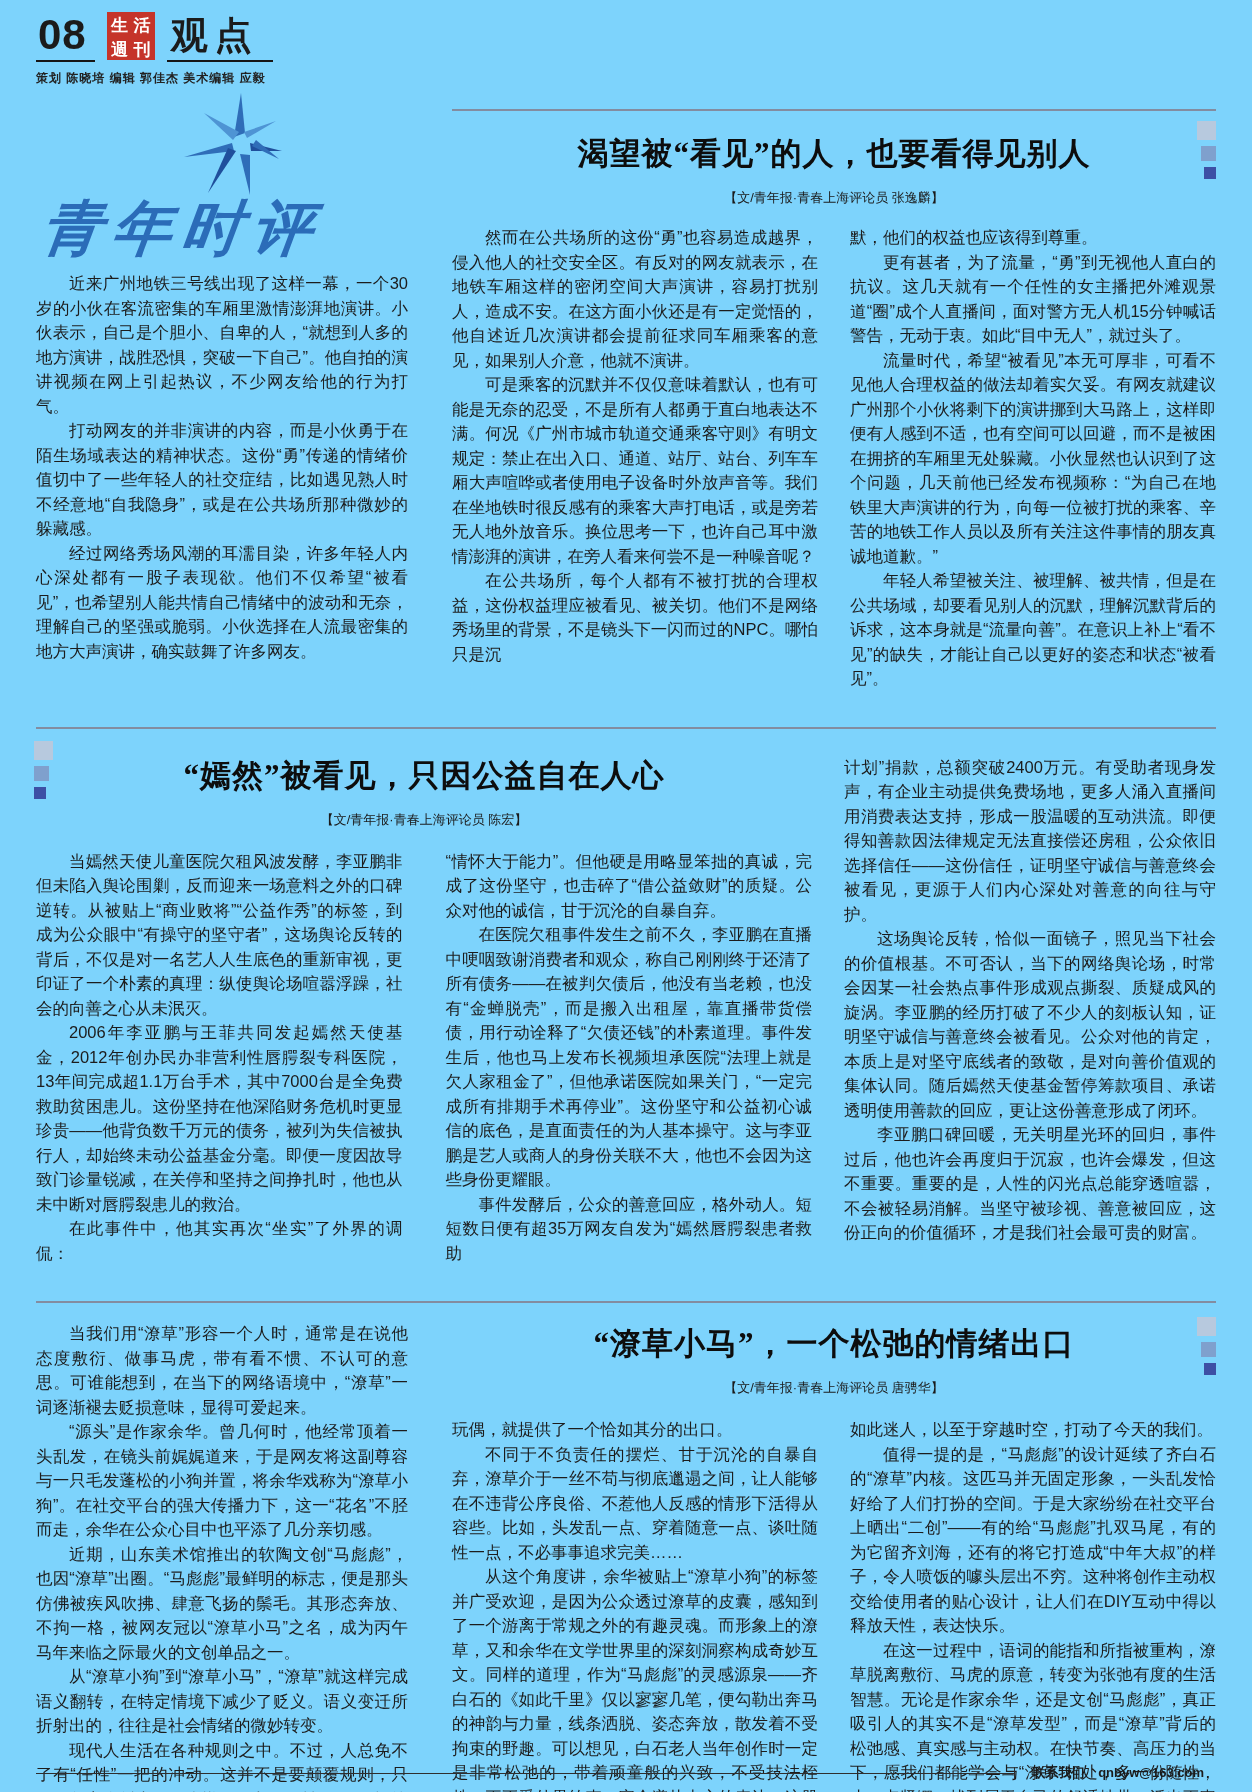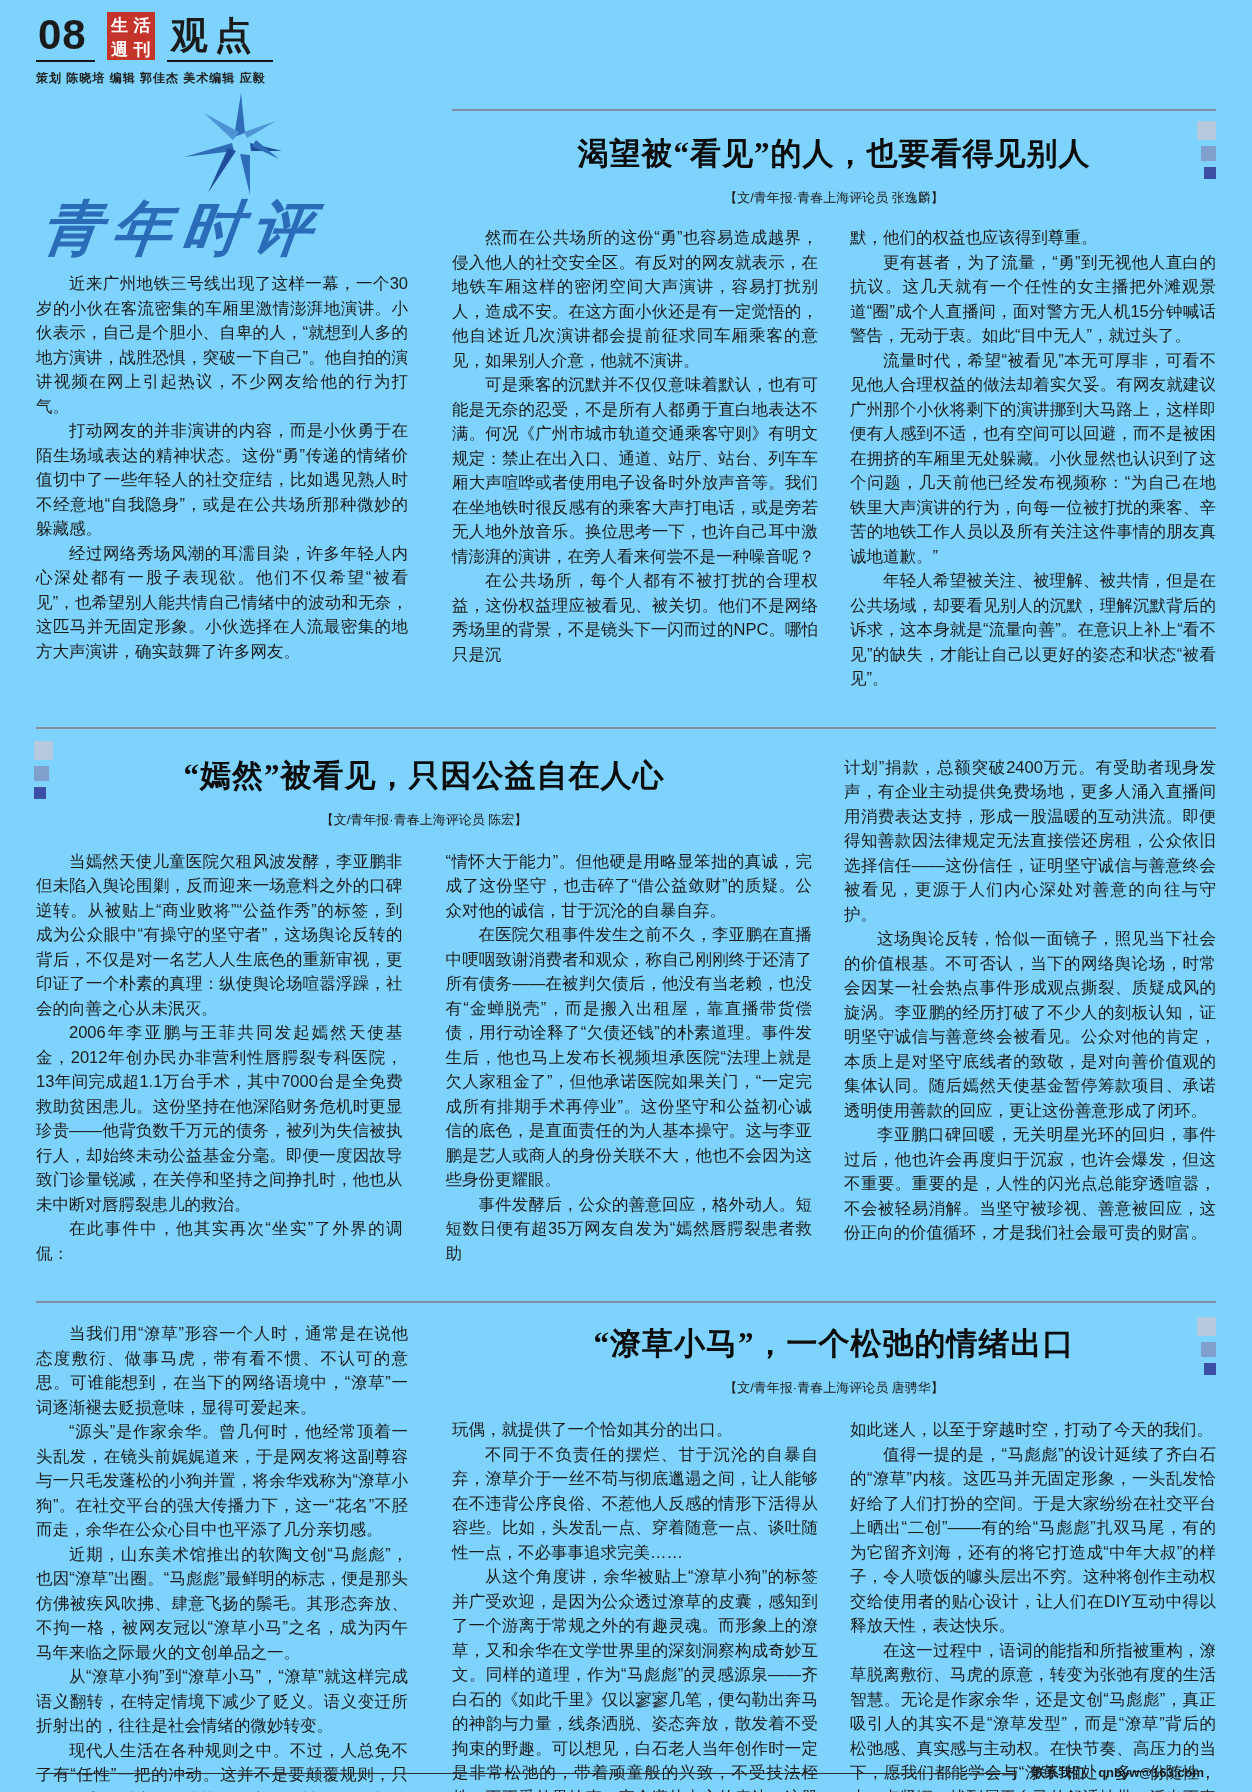--- a/index.html
+++ b/index.html
@@ -99,21 +99,21 @@
           <polygon points="66,102 56,61 66,62" fill="#2f6db8"></polygon>
           <polygon points="98,58 66,50 67,58" fill="#1f4f9c"></polygon>
           <polygon points="92,28 63,45 60,39" fill="#4e94d4"></polygon>
           <polygon points="95,66 68,53 72,47" fill="#2f6db8"></polygon>
         </svg>
         <div class="logo-text">青年时评</div>
       </div>
       <div class="btext">
           <p>近来广州地铁三号线出现了这样一幕，一个30岁的小伙在客流密集的车厢里激情澎湃地演讲。小伙表示，自己是个胆小、自卑的人，“就想到人多的地方演讲，战胜恐惧，突破一下自己”。他自拍的演讲视频在网上引起热议，不少网友给他的行为打气。</p>
           <p>打动网友的并非演讲的内容，而是小伙勇于在陌生场域表达的精神状态。这份“勇”传递的情绪价值切中了一些年轻人的社交症结，比如遇见熟人时不经意地“自我隐身”，或是在公共场所那种微妙的躲藏感。</p>
-          <p>经过网络秀场风潮的耳濡目染，许多年轻人内心深处都有一股子表现欲。他们不仅希望“被看见”，也希望别人能共情自己情绪中的波动和无奈，这匹马并无固定形象。小伙选择在人流最密集的地方大声演讲，确实鼓舞了许多网友。</p>
+          <p>经过网络秀场风潮的耳濡目染，许多年轻人内心深处都有一股子表现欲。他们不仅希望“被看见”，也希望别人能共情自己情绪中的波动和无奈，理解自己的坚强或脆弱。小伙选择在人流最密集的地方大声演讲，确实鼓舞了许多网友。</p>
         </div>
     </div>
     <div class="right-region">
       <div class="toprule"></div>
       <div class="deco deco-r">
         <span class="sq1"></span>
         <span class="sq2"></span>
         <span class="sq3"></span>
       </div>
       <h1 class="title">渴望被“看见”的人，也要看得见别人</h1>

